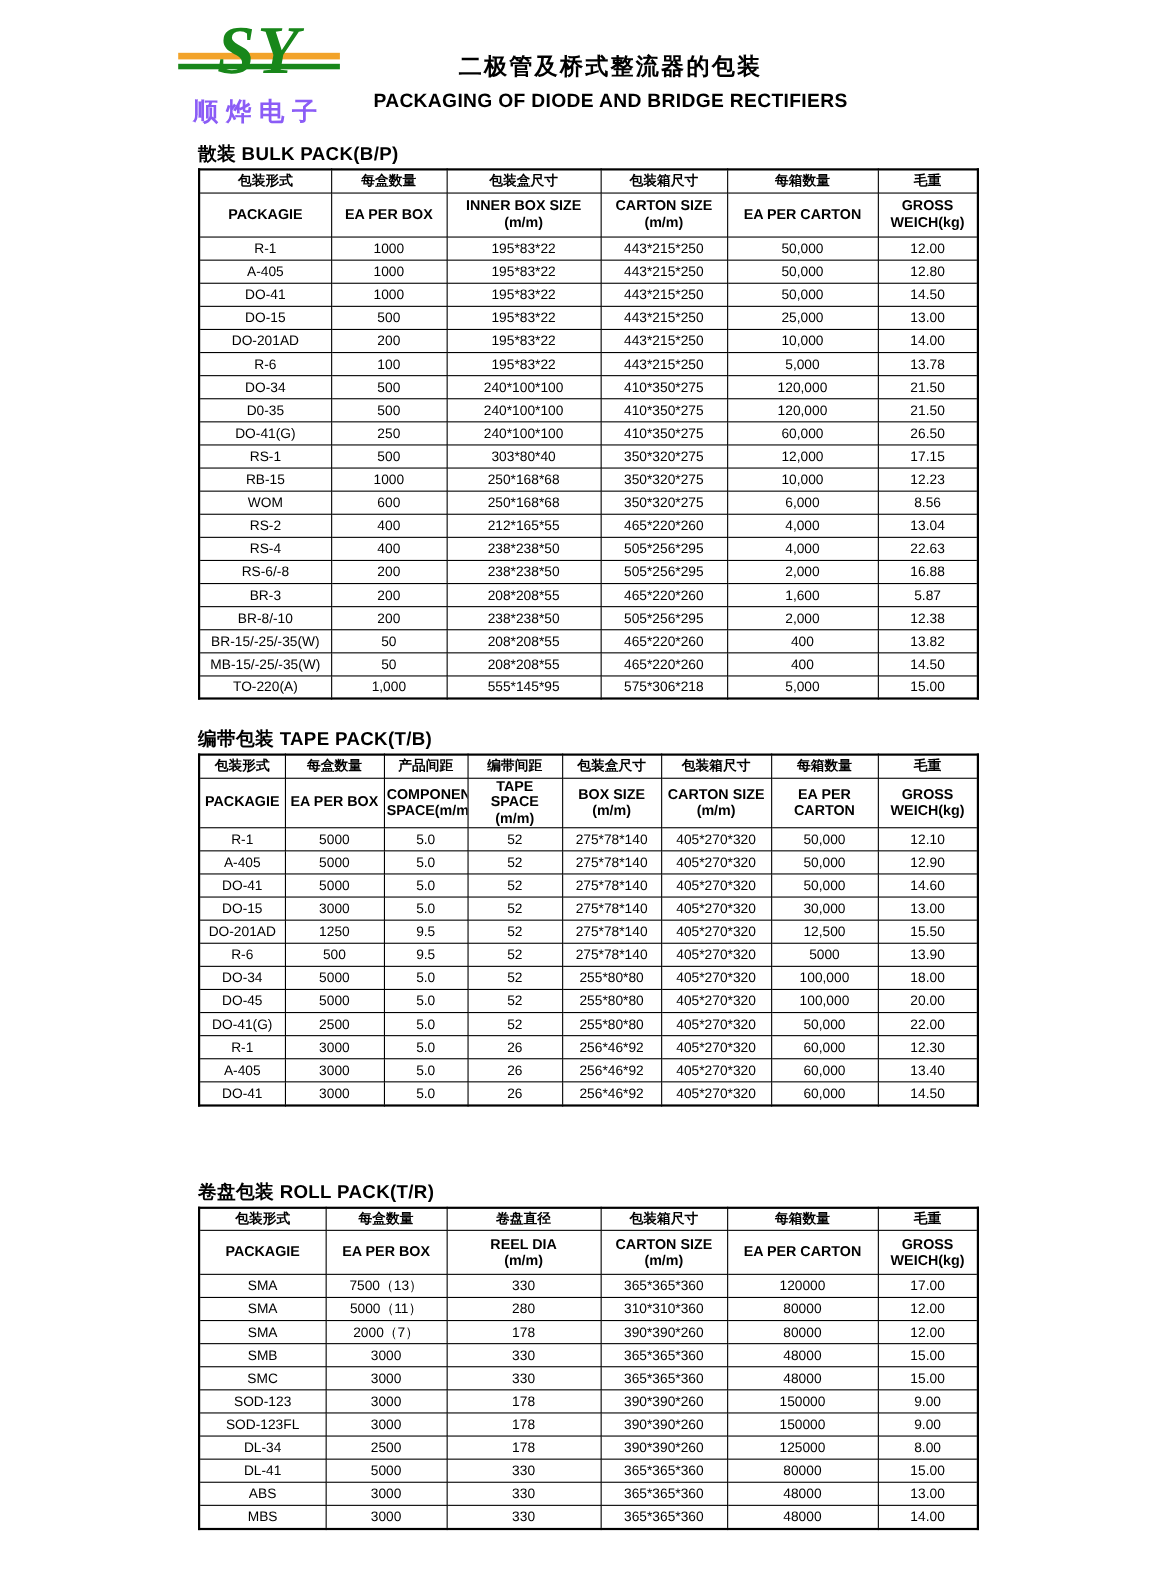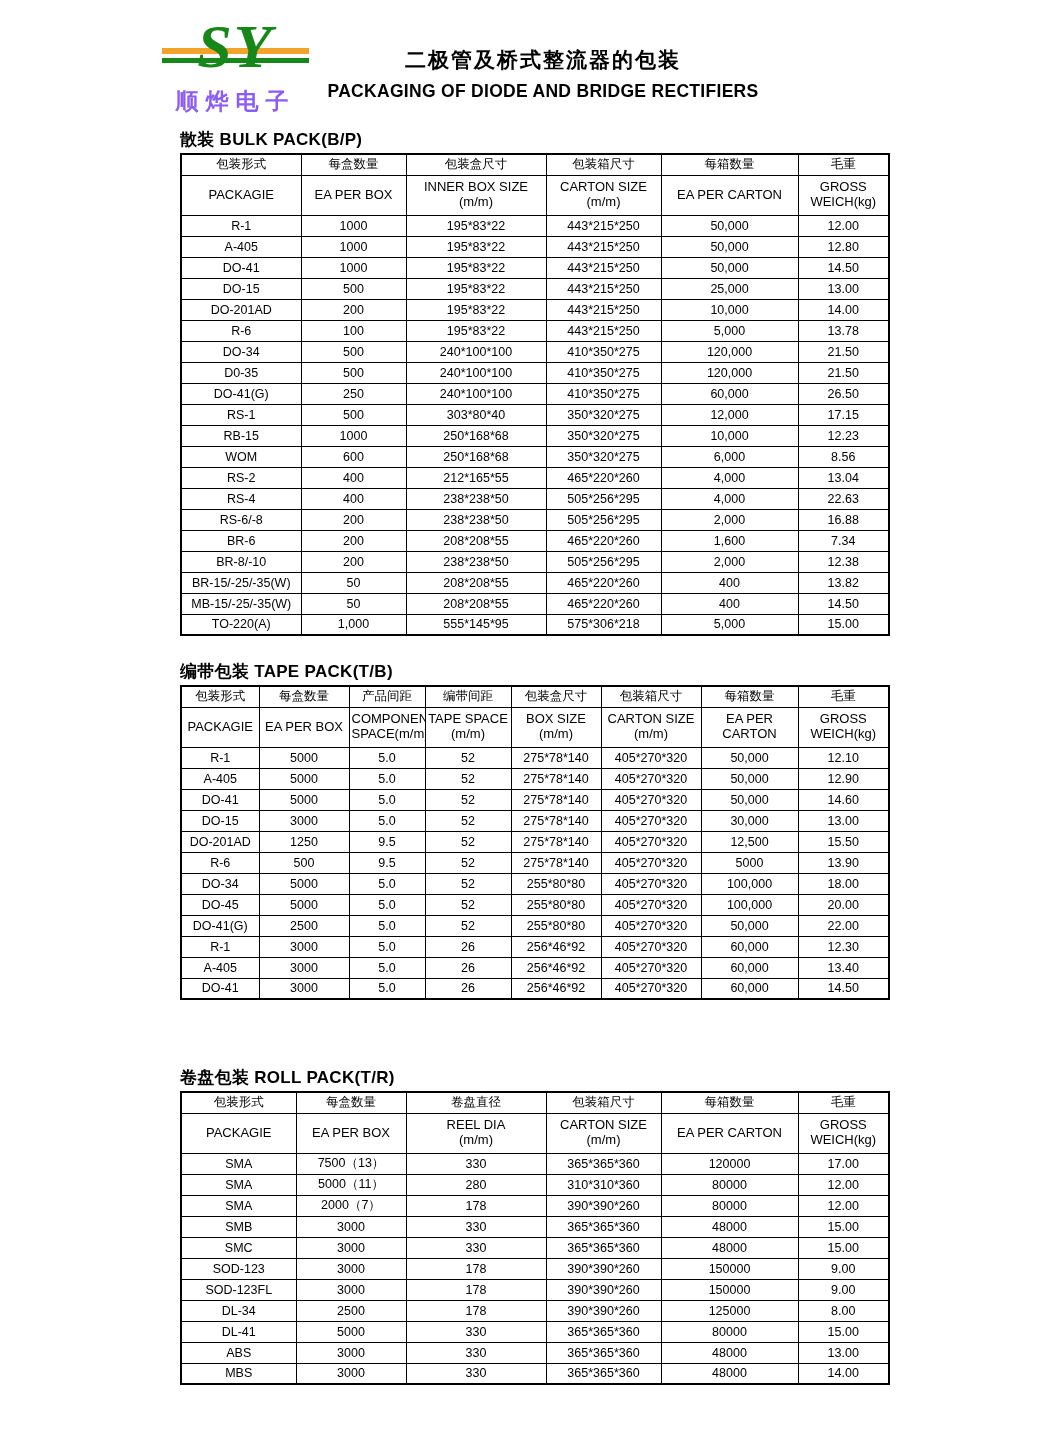--- a/index.html
+++ b/index.html
@@ -22,21 +22,21 @@
     line-height: 76px; letter-spacing: 2px;
     font-family: "Liberation Serif", serif;
   }
   .stripe { position: absolute; left: 4px; right: 4px; display: block; z-index: 0; }
   .stripe-orange { top: 40px; height: 6px; background: #f2a32a; }
   .stripe-green  { top: 50px; height: 5px; background: #18871a; }
   .logo-cn {
     color: #8b5cf6; font-size: 23px; font-weight: bold;
     letter-spacing: 7px; margin-top: 2px; white-space: nowrap;
   }
-  .titles { position: absolute; left: 300px; top: 46px; width: 486px; text-align: center; }
+  .titles { position: absolute; left: 312px; top: 46px; width: 486px; text-align: center; }
   .title-zh { font-size: 21px; font-weight: bold; letter-spacing: 2px; }
   .title-en { font-size: 17.5px; font-weight: bold; margin-top: 7px; letter-spacing: 0.3px; }
 
   
   .content { margin-left: 180px; width: 708px; }
   .section-title { font-size: 17px; font-weight: bold; margin: 0 0 2px 0; letter-spacing: 0.3px; }
   .sec2 { margin-top: 24px; }
   .sec3 { margin-top: 66px; }
 
   table {
@@ -45,21 +45,21 @@
     width: 708px;
     border: 2px solid #000;
   }
   th, td {
     border: 1px solid #000;
     text-align: center;
     vertical-align: middle;
     padding: 0 2px;
     overflow: hidden;
   }
-  th { font-weight: normal; }
+  th { font-weight: bold; }
   .th-zh { height: 21px; font-size: 12.5px; }
   .th-en { height: 40px; font-size: 13px; white-space: pre-line; line-height: 1.15; }
   td { height: 21px; font-size: 12.5px; white-space: nowrap; }
 </style>
 </head>
 <body>
 
 <div class="page">
 
   <header>
@@ -226,26 +226,26 @@
             </tr>
             <tr>
               <td>RS-6/-8</td>
               <td>200</td>
               <td>238*238*50</td>
               <td>505*256*295</td>
               <td>2,000</td>
               <td>16.88</td>
             </tr>
             <tr>
-              <td>BR-6</td>
+              <td>BR-3</td>
               <td>200</td>
               <td>208*208*55</td>
               <td>465*220*260</td>
               <td>1,600</td>
-              <td>7.34</td>
+              <td>5.87</td>
             </tr>
             <tr>
               <td>BR-8/-10</td>
               <td>200</td>
               <td>238*238*50</td>
               <td>505*256*295</td>
               <td>2,000</td>
               <td>12.38</td>
             </tr>
             <tr>

